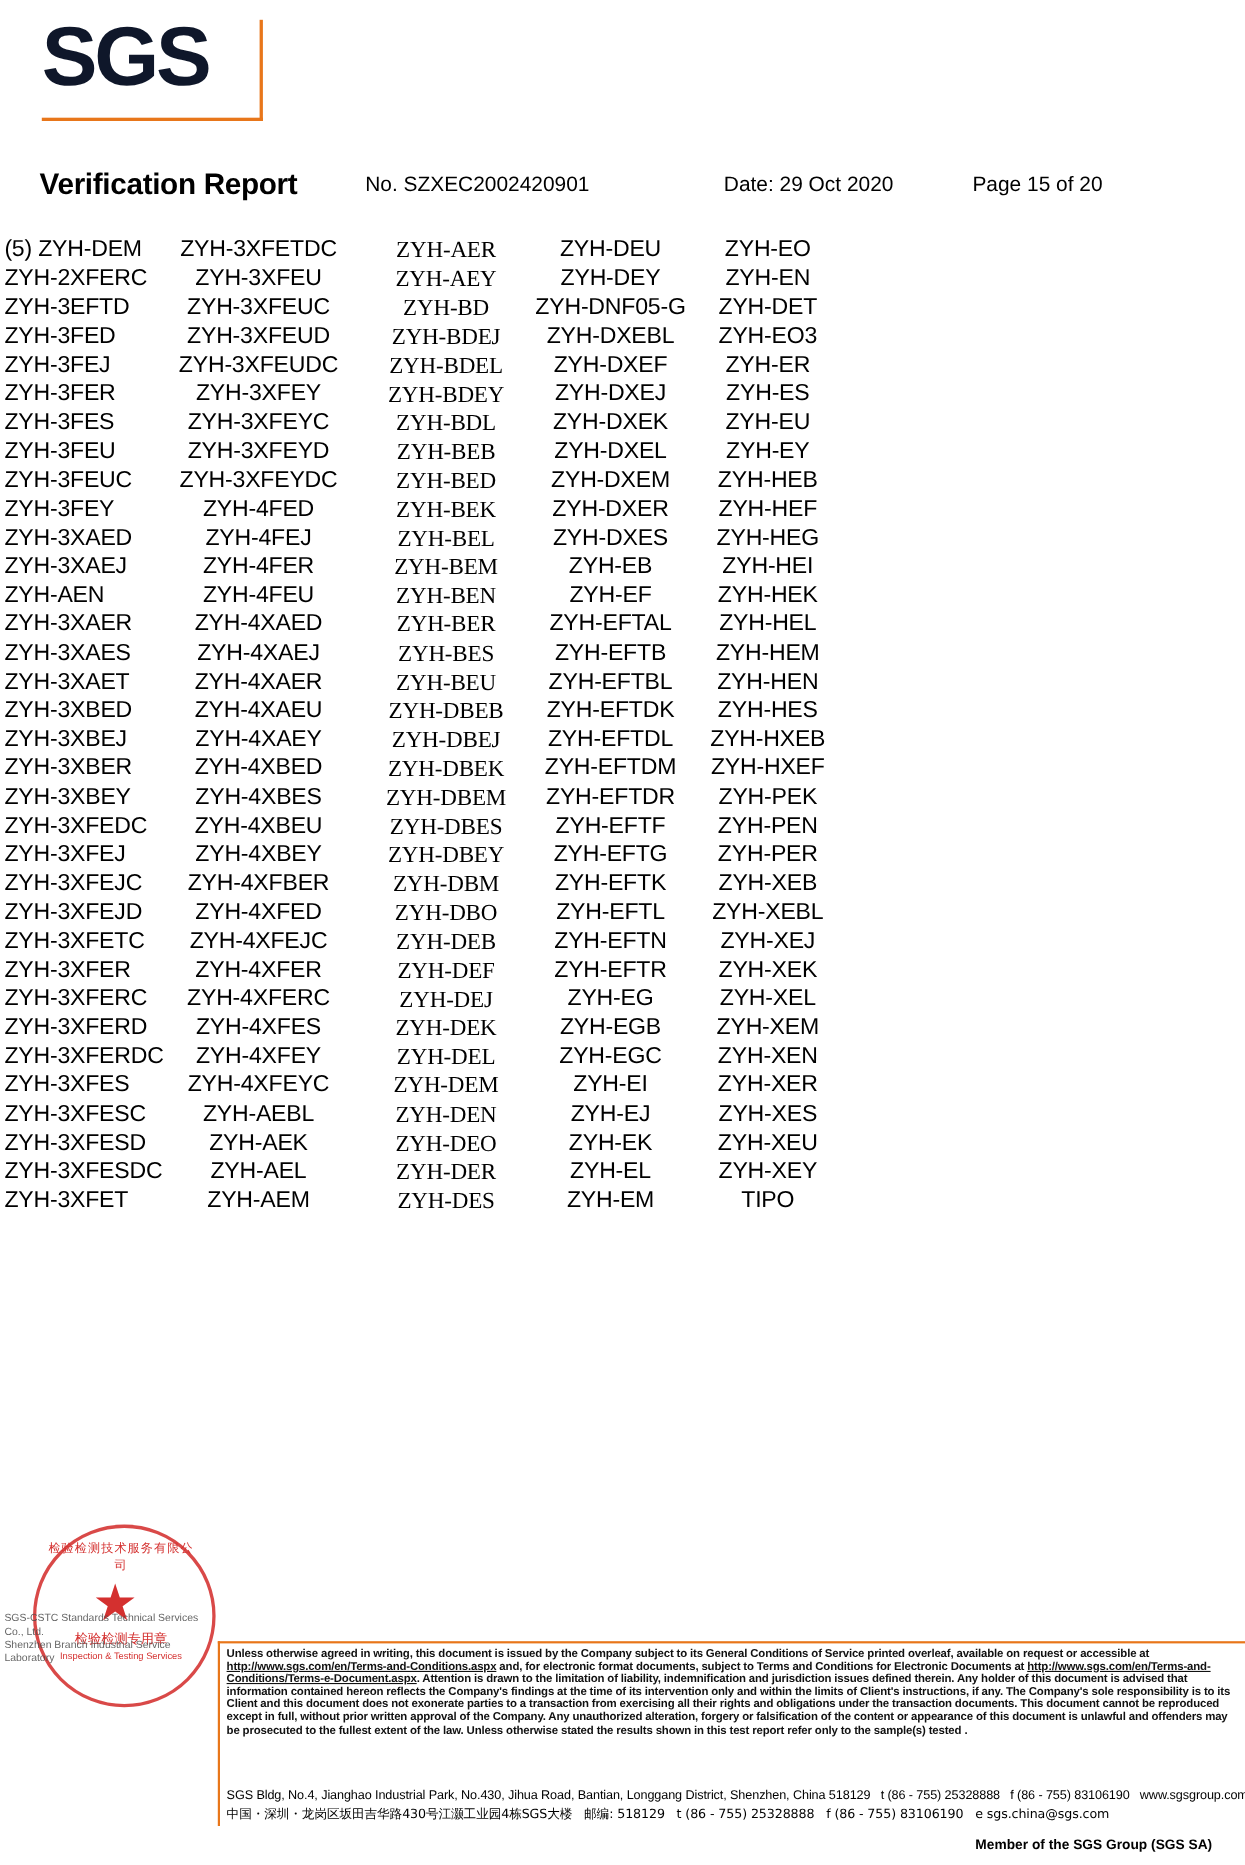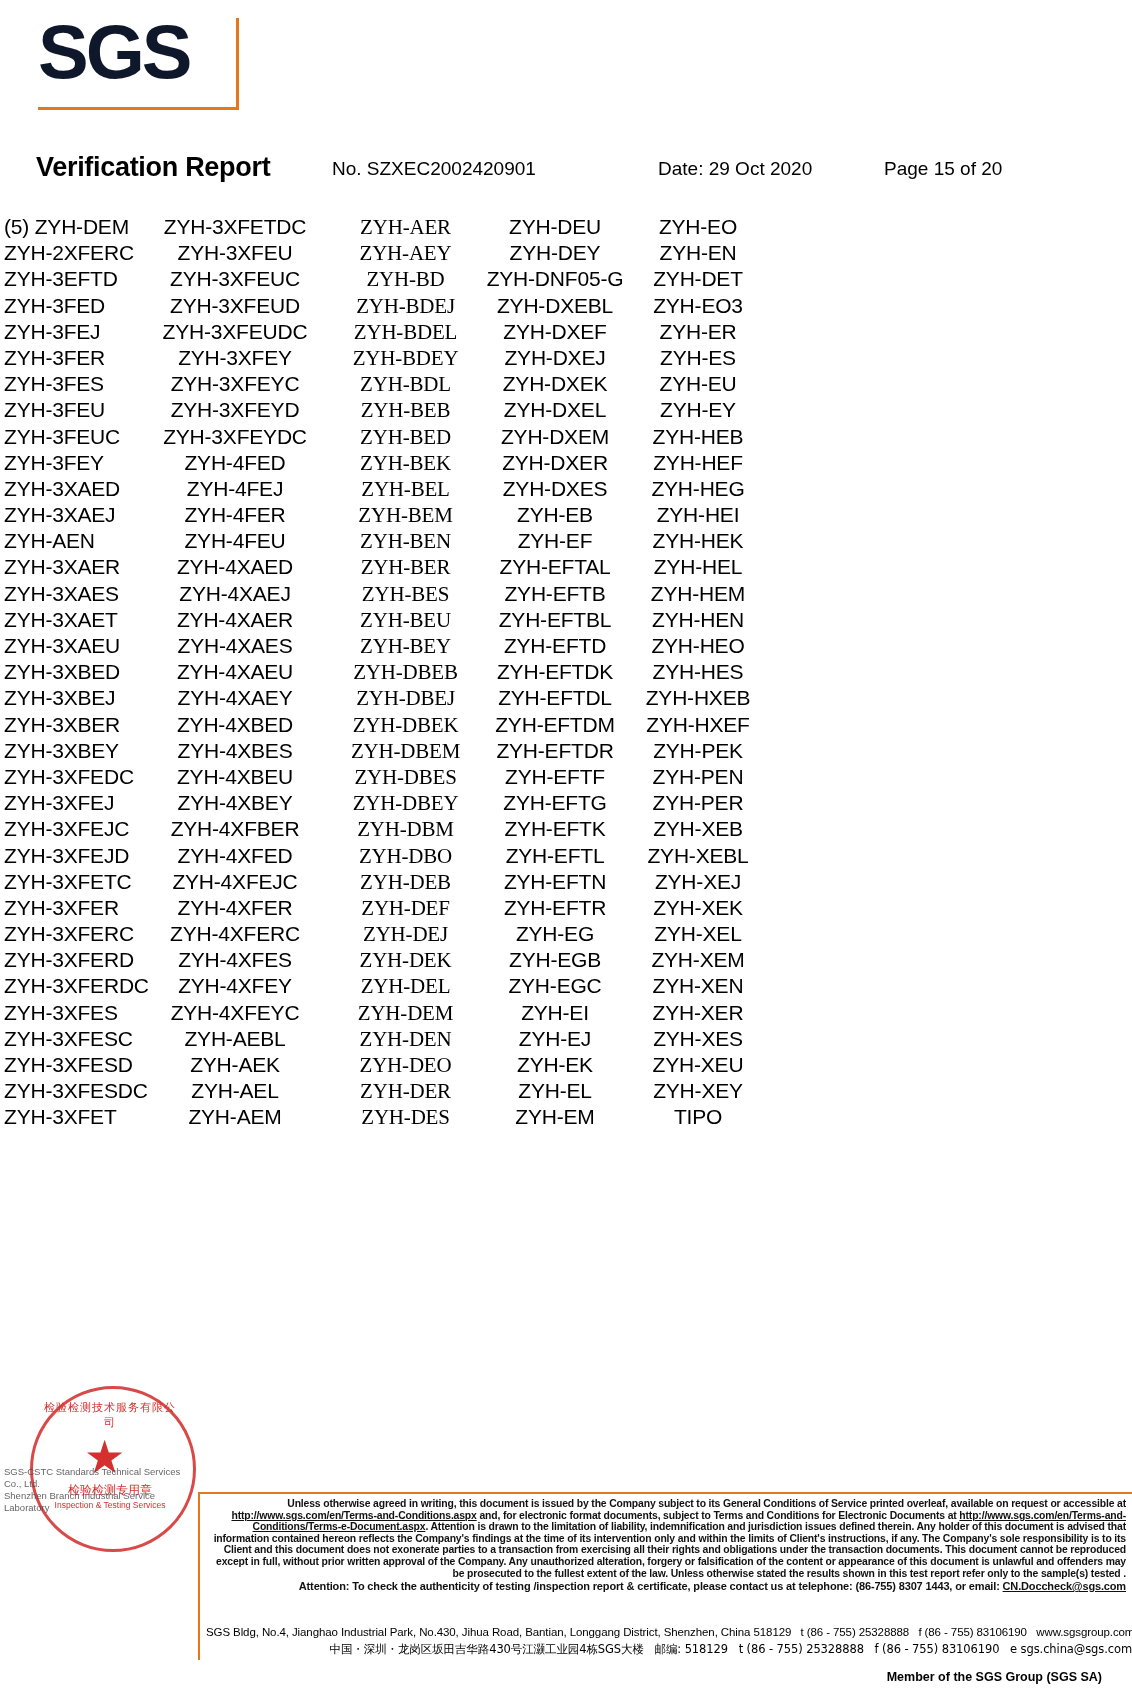--- a/index.html
+++ b/index.html
@@ -114,21 +114,20 @@
   .c3 { left: 460px; width: 190px; }
   .c4 { left: 598px; width: 200px; }
 
   
   .footer {
     position: absolute;
     left: 0;
     top: 1492px;
     width: 1132px;
     height: 203px;
-    text-align: right;
   }
   .footer-sep {
     position: absolute;
     left: 198px;
     top: 0px;
     width: 934px;
     height: 2px;
     background: #e8761a;
   }
   .footer-vline {
@@ -361,27 +360,20 @@
         <div class="code-cell c2">ZYH-BES</div>
         <div class="code-cell c3">ZYH-EFTB</div>
         <div class="code-cell c4">ZYH-HEM</div>
       </div>
       <div class="code-row">
         <div class="code-cell c0">ZYH-3XAET</div>
         <div class="code-cell c1">ZYH-4XAER</div>
         <div class="code-cell c2">ZYH-BEU</div>
         <div class="code-cell c3">ZYH-EFTBL</div>
         <div class="code-cell c4">ZYH-HEN</div>
-      </div>
-      <div class="code-row">
-        <div class="code-cell c0">ZYH-3XAEU</div>
-        <div class="code-cell c1">ZYH-4XAES</div>
-        <div class="code-cell c2">ZYH-BEY</div>
-        <div class="code-cell c3">ZYH-EFTD</div>
-        <div class="code-cell c4">ZYH-HEO</div>
       </div>
       <div class="code-row">
         <div class="code-cell c0">ZYH-3XBED</div>
         <div class="code-cell c1">ZYH-4XAEU</div>
         <div class="code-cell c2">ZYH-DBEB</div>
         <div class="code-cell c3">ZYH-EFTDK</div>
         <div class="code-cell c4">ZYH-HES</div>
       </div>
       <div class="code-row">
         <div class="code-cell c0">ZYH-3XBEJ</div>
@@ -515,21 +507,20 @@
     <div>SGS-CSTC Standards Technical Services Co., Ltd.</div>
     <div>Shenzhen Branch Industrial Service Laboratory</div>
   </div>
 
   <div class="footer">
     <div class="footer-sep"></div>
     <div class="footer-vline"></div>
 
     <div class="legal">
       <span>Unless otherwise agreed in writing, this document is issued by the Company subject to its General Conditions of Service printed overleaf, available on request or accessible at </span><u>http://www.sgs.com/en/Terms-and-Conditions.aspx</u><span> and, for electronic format documents, subject to Terms and Conditions for Electronic Documents at </span><u>http://www.sgs.com/en/Terms-and-Conditions/Terms-e-Document.aspx</u><span>. Attention is drawn to the limitation of liability, indemnification and jurisdiction issues defined therein. Any holder of this document is advised that information contained hereon reflects the Company's findings at the time of its intervention only and within the limits of Client's instructions, if any. The Company's sole responsibility is to its Client and this document does not exonerate parties to a transaction from exercising all their rights and obligations under the transaction documents. This document cannot be reproduced except in full, without prior written approval of the Company. Any unauthorized alteration, forgery or falsification of the content or appearance of this document is unlawful and offenders may be prosecuted to the fullest extent of the law. Unless otherwise stated the results shown in this test report refer only to the sample(s) tested .</span>
-      <span class="check-line"><span>Attention: To check the authenticity of testing /inspection report &amp; certificate, please contact us at telephone: (86-755) 8307 1443, or email: </span><u>CN.Doccheck@sgs.com</u></span>
     </div>
 
     <div class="addr-block">
       <div class="row">
         <span>SGS Bldg, No.4, Jianghao Industrial Park, No.430, Jihua Road, Bantian, Longgang District, Shenzhen, China</span>
         <span>518129</span>
         &nbsp;&nbsp;<span>t (86 - 755) 25328888</span>
         &nbsp;&nbsp;<span>f (86 - 755) 83106190</span>
         &nbsp;&nbsp;<span>www.sgsgroup.com.cn</span>
       </div>

